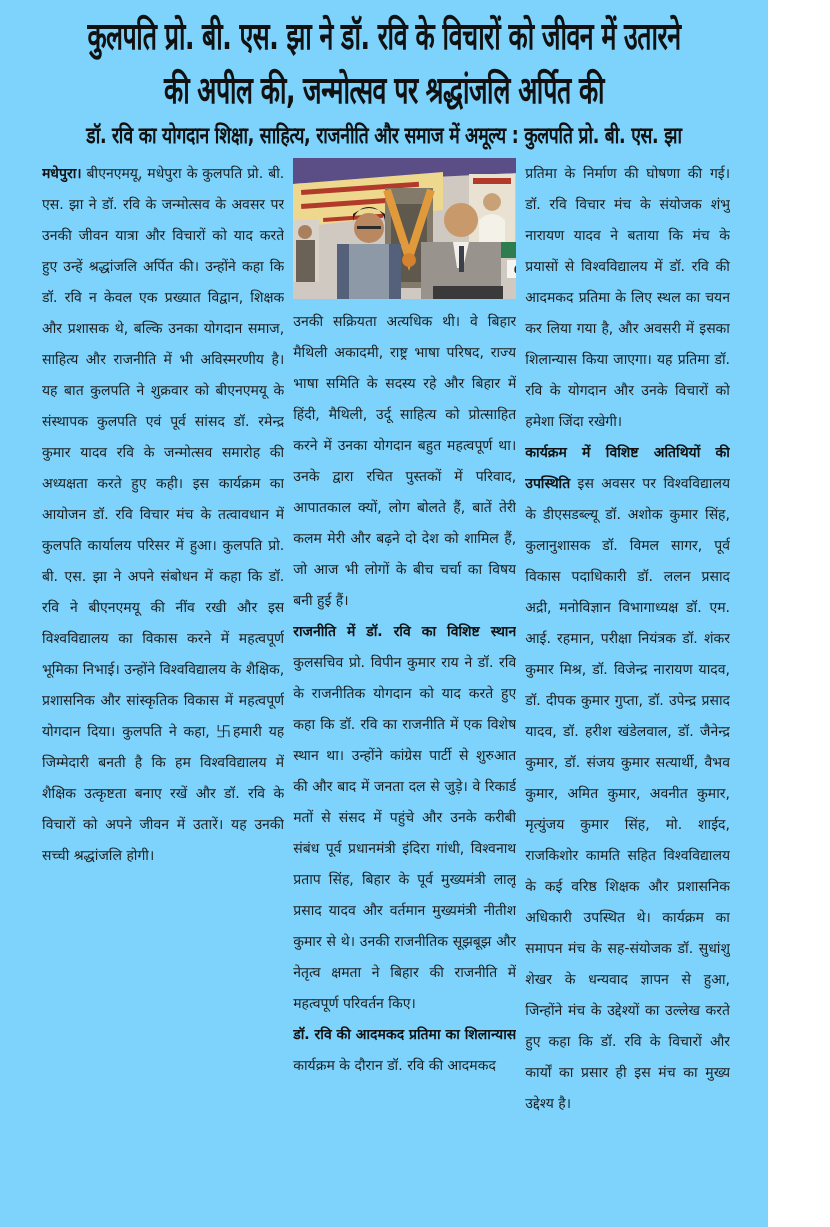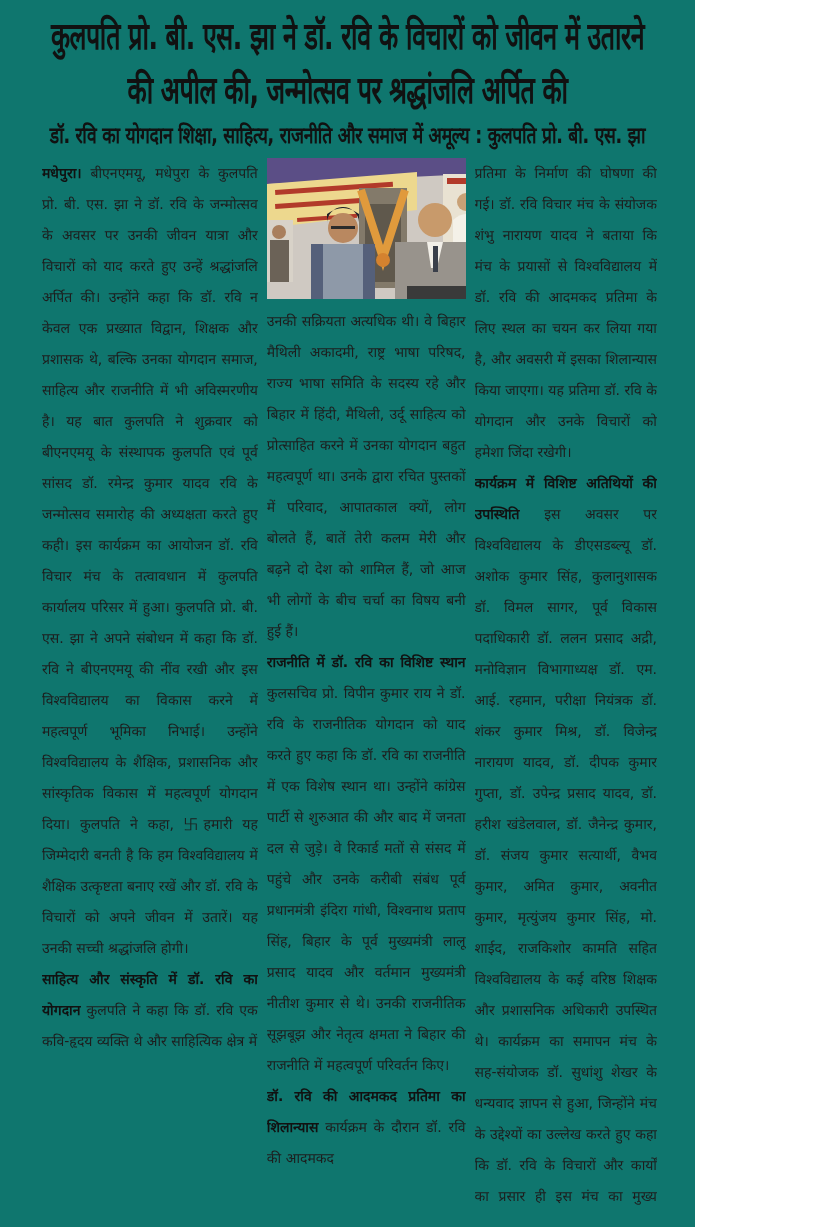--- a/index.html
+++ b/index.html
@@ -3,21 +3,21 @@
 <meta charset="utf-8">
 <style>
   * { margin: 0; padding: 0; box-sizing: border-box; }
   html, body {
     width: 830px; height: 1227px;
     background: #ffffff;
     overflow: hidden;
     font-family: "DejaVu Sans", sans-serif;
     color: #1a1a1a;
   }
-  .page { width: 695px; height: 1227px; background: #0f766e; }
+  .page { width: 768px; height: 1227px; background: #7dd3fc; }
 
   
   .header { padding-top: 10px; overflow: hidden; }
   .headline-line {
     text-align: center;
     font-weight: 700;
     font-size: 25px;
     letter-spacing: -0.5px;
     line-height: 54px;
     white-space: nowrap;
@@ -77,21 +77,20 @@
   <div class="header">
     <div class="headline-line">कुलपति प्रो. बी. एस. झा ने डॉ. रवि के विचारों को जीवन में उतारने</div>
     <div class="headline-line">की अपील की, जन्मोत्सव पर श्रद्धांजलि अर्पित की</div>
     <div class="subheadline">डॉ. रवि का योगदान शिक्षा, साहित्य, राजनीति और समाज में अमूल्य : कुलपति प्रो. बी. एस. झा</div>
   </div>
 
   <div class="article">
 
     <div class="col col-1 body-text">
       <p><span class="runin">मधेपुरा।</span> <span>बीएनएमयू, मधेपुरा के कुलपति प्रो. बी. एस. झा ने डॉ. रवि के जन्मोत्सव के अवसर पर उनकी जीवन यात्रा और विचारों को याद करते हुए उन्हें श्रद्धांजलि अर्पित की। उन्होंने कहा कि डॉ. रवि न केवल एक प्रख्यात विद्वान, शिक्षक और प्रशासक थे, बल्कि उनका योगदान समाज, साहित्य और राजनीति में भी अविस्मरणीय है। यह बात कुलपति ने शुक्रवार को बीएनएमयू के संस्थापक कुलपति एवं पूर्व सांसद डॉ. रमेन्द्र कुमार यादव रवि के जन्मोत्सव समारोह की अध्यक्षता करते हुए कही। इस कार्यक्रम का आयोजन डॉ. रवि विचार मंच के तत्वावधान में कुलपति कार्यालय परिसर में हुआ। कुलपति प्रो. बी. एस. झा ने अपने संबोधन में कहा कि डॉ. रवि ने बीएनएमयू की नींव रखी और इस विश्वविद्यालय का विकास करने में महत्वपूर्ण भूमिका निभाई। उन्होंने विश्वविद्यालय के शैक्षिक, प्रशासनिक और सांस्कृतिक विकास में महत्वपूर्ण योगदान दिया। कुलपति ने कहा, 卐हमारी यह जिम्मेदारी बनती है कि हम विश्वविद्यालय में शैक्षिक उत्कृष्टता बनाए रखें और डॉ. रवि के विचारों को अपने जीवन में उतारें। यह उनकी सच्ची श्रद्धांजलि होगी।</span></p>
-      <p><span class="runin">साहित्य और संस्कृति में डॉ. रवि का योगदान</span> <span>कुलपति ने कहा कि डॉ. रवि एक कवि-हृदय व्यक्ति थे और साहित्यिक क्षेत्र में</span></p>
     </div>
 
     <div class="col col-2">
 
       <div class="photo-wrap">
         <svg viewBox="0 0 244 141" preserveAspectRatio="none">
 
           <rect x="0" y="0" width="244" height="141" fill="#cfc9c2"></rect>
 
           <polygon points="0,0 244,0 244,14 0,26" fill="#5b4e86"></polygon>

